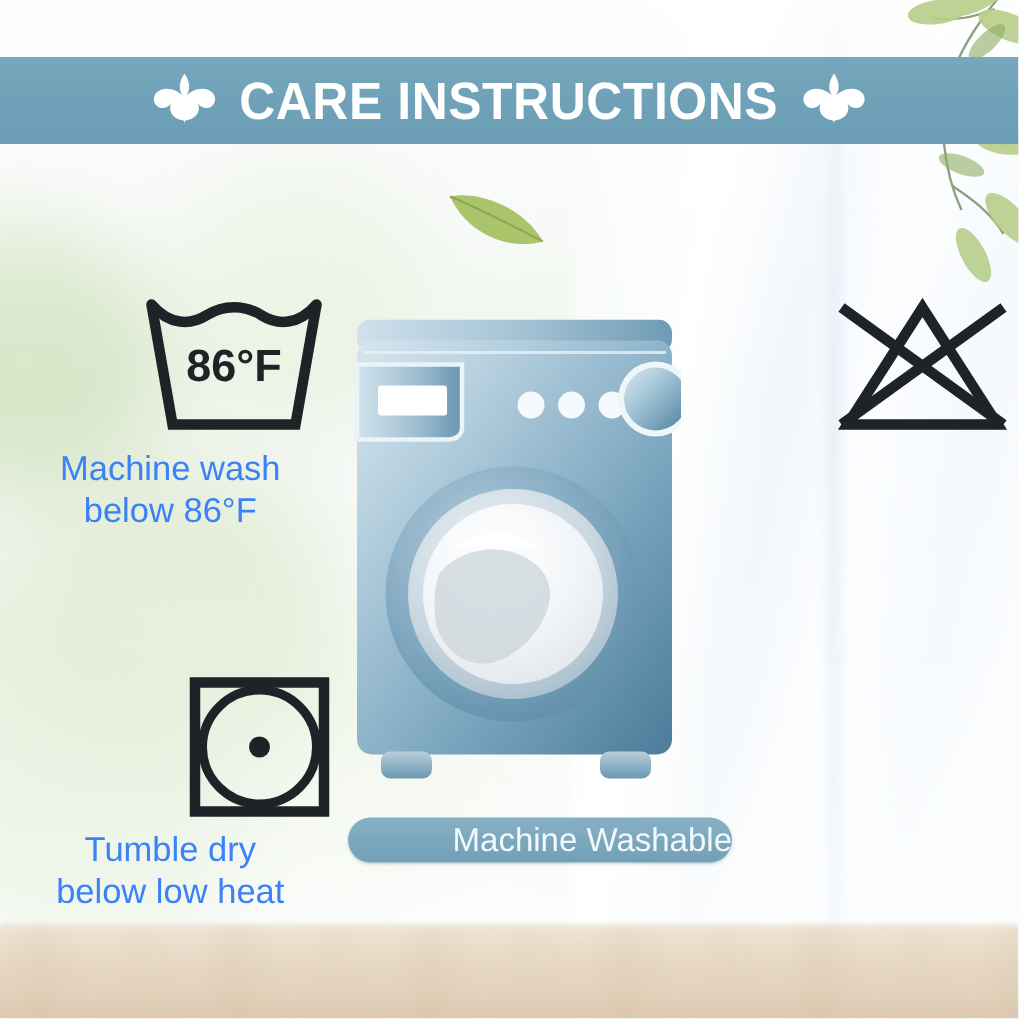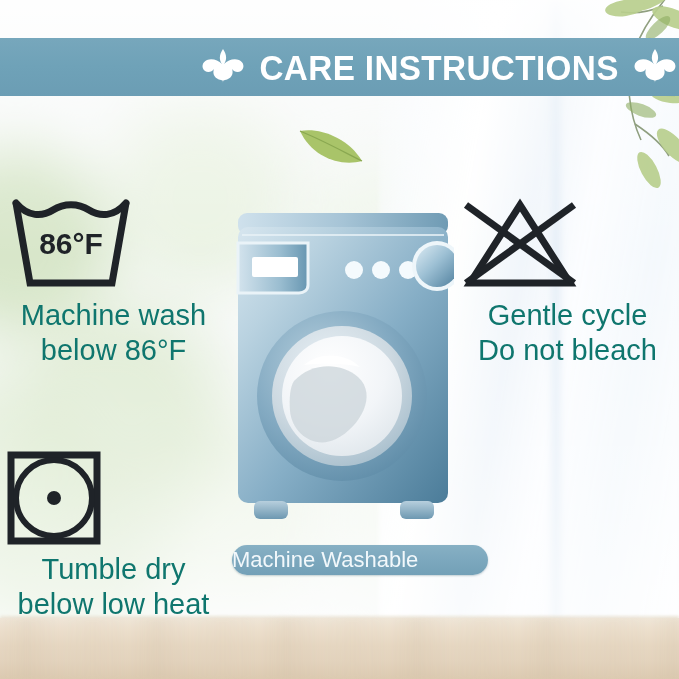--- a/index.html
+++ b/index.html
@@ -69,49 +69,49 @@
   }
 
   
   .plant{position:absolute;right:-6px;top:-16px;width:140px;height:210px;}
   .float-leaf{position:absolute;left:296px;top:121px;width:70px;height:48px;}
 
   
   .banner{
     position:absolute;left:0;top:38px;width:679px;height:58px;
     background:linear-gradient(180deg,#77a7bc 0%,#6fa2b8 48%,#6b9db4 100%);
-    display:flex;align-items:center;justify-content:flex-end;gap:3px;
+    display:flex;align-items:center;justify-content:center;gap:3px;
   }
   .banner-title{
     color:#ffffff;font-weight:bold;font-size:35px;letter-spacing:.4px;
     transform:scaleX(.95);transform-origin:center;white-space:nowrap;
     line-height:1;
   }
   .fleur{width:48px;height:40px;flex:0 0 auto;}
 
   
   .cell{position:absolute;width:215px;text-align:center;}
-  .cell-icon{height:96px;display:flex;align-items:center;justify-content:flex-start;}
+  .cell-icon{height:96px;display:flex;align-items:center;justify-content:flex-end;}
   .cell-caption{
-    margin-top:6px;color:#0f766e;font-size:29px;line-height:1.22;white-space:pre-line;
+    margin-top:6px;color:#3b82f6;font-size:23px;line-height:1.22;white-space:pre-line;
   }
   #cell-wash{left:6px;top:196px;}
   #cell-bleach{left:460px;top:196px;}
   #cell-dry{left:6px;top:450px;}
   #cell-iron{left:460px;top:455px;}
 
   
   .washer{position:absolute;left:232px;top:213px;width:222px;height:320px;}
 
   
   .badge{
     position:absolute;left:232px;top:545px;width:256px;height:30px;
     border-radius:16px;
     background:linear-gradient(180deg,#87b0c4 0%,#7ba7bd 55%,#73a0b7 100%);
-    display:flex;align-items:center;justify-content:flex-start;
+    display:flex;align-items:center;justify-content:flex-end;
     box-shadow:0 1px 2px rgba(90,120,135,.35);
   }
   .badge-label{color:#f2f8fb;font-size:22px;line-height:1;white-space:nowrap;}
 </style>
 </head>
 <body>
 
 <div id="stage">
 
   <div class="bg-base"></div>
@@ -182,22 +182,20 @@
   </div>
 
   <div class="cell" id="cell-bleach">
     <div class="cell-icon">
       <svg width="120" height="94" viewBox="0 0 120 94">
         <path d="M60 8 L110 86 L10 86 Z" fill="none" stroke="#1f2328" stroke-width="7" stroke-linejoin="miter"></path>
         <line x1="6" y1="8" x2="114" y2="86" stroke="#1f2328" stroke-width="7" stroke-linecap="butt"></line>
         <line x1="114" y1="8" x2="6" y2="86" stroke="#1f2328" stroke-width="7" stroke-linecap="butt"></line>
       </svg>
     </div>
-    <div class="cell-caption">Gentle cycle
-Do not bleach</div>
   </div>
 
   <div class="cell" id="cell-dry">
     <div class="cell-icon">
       <svg width="96" height="96" viewBox="0 0 96 96">
         <rect x="5" y="5" width="86" height="86" fill="none" stroke="#1f2328" stroke-width="7"></rect>
         <circle cx="48" cy="48" r="38" fill="none" stroke="#1f2328" stroke-width="6"></circle>
         <circle cx="48" cy="48" r="7" fill="#1f2328"></circle>
       </svg>
     </div>

